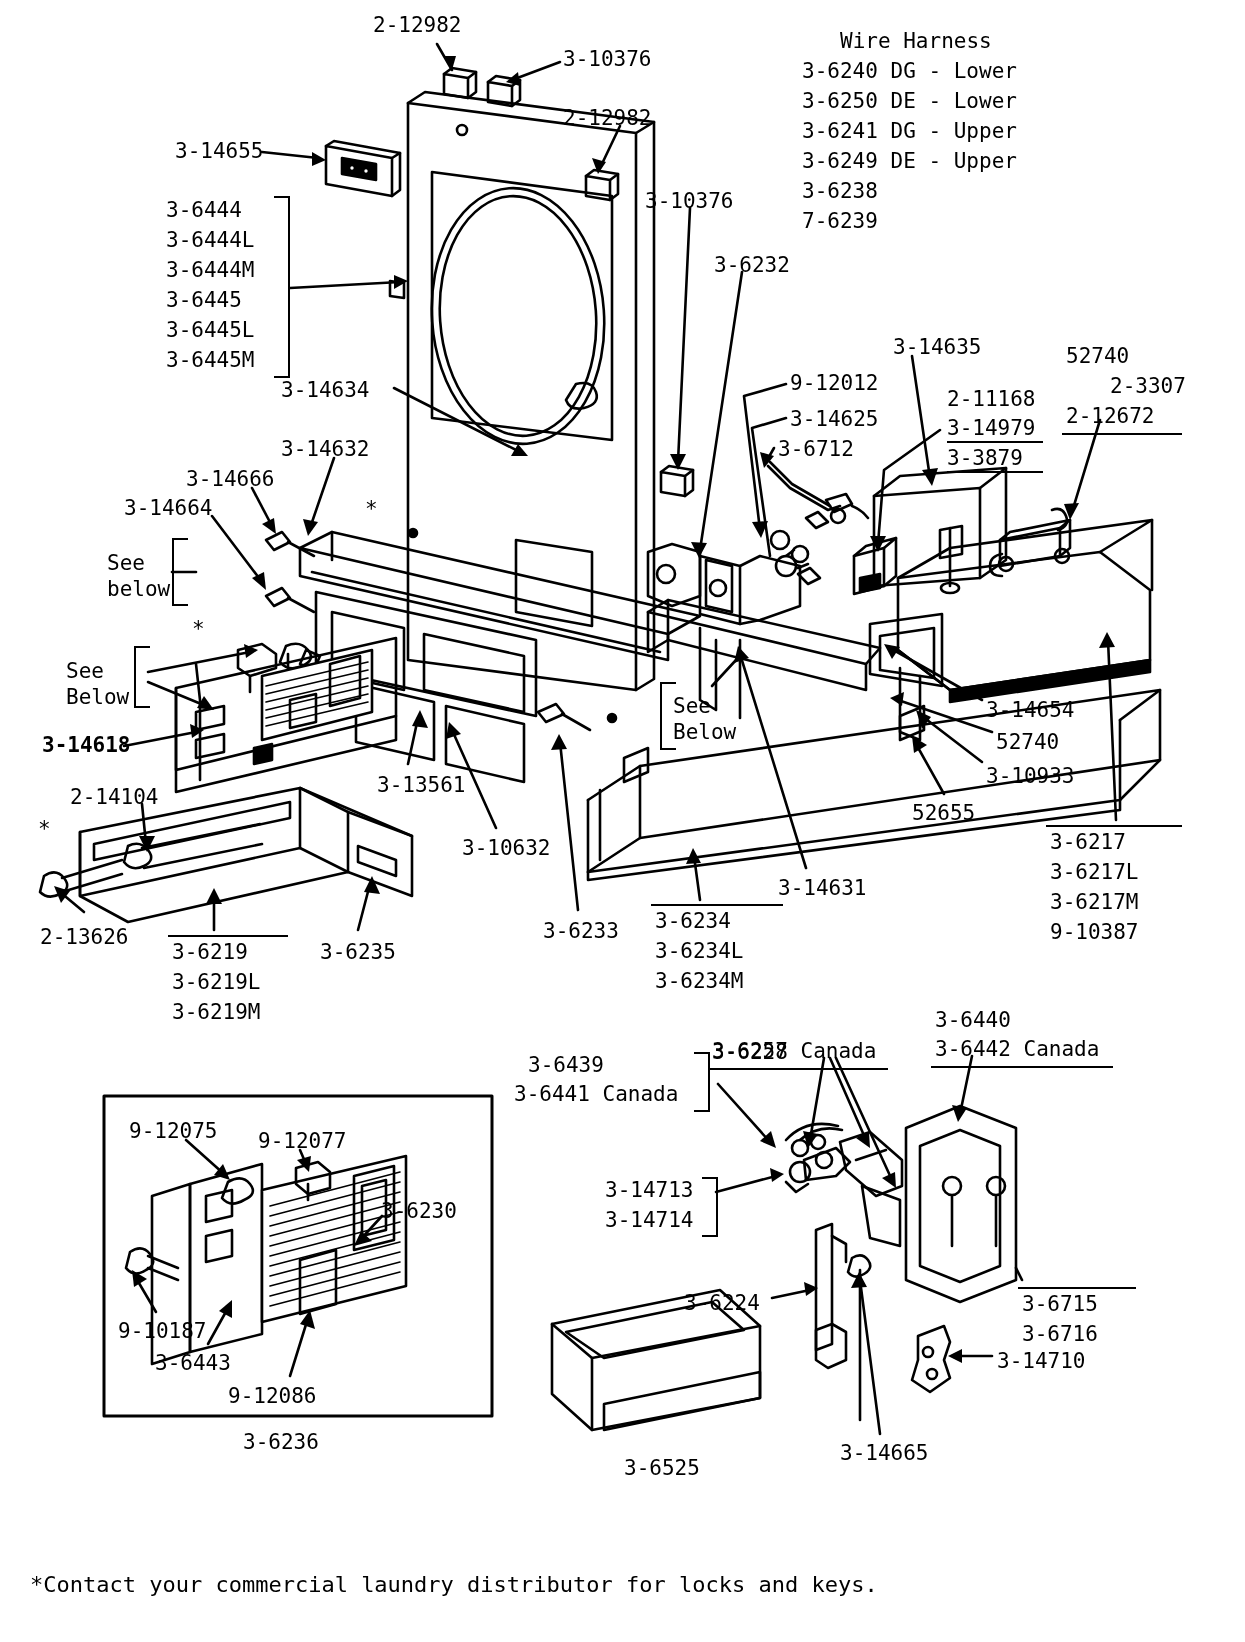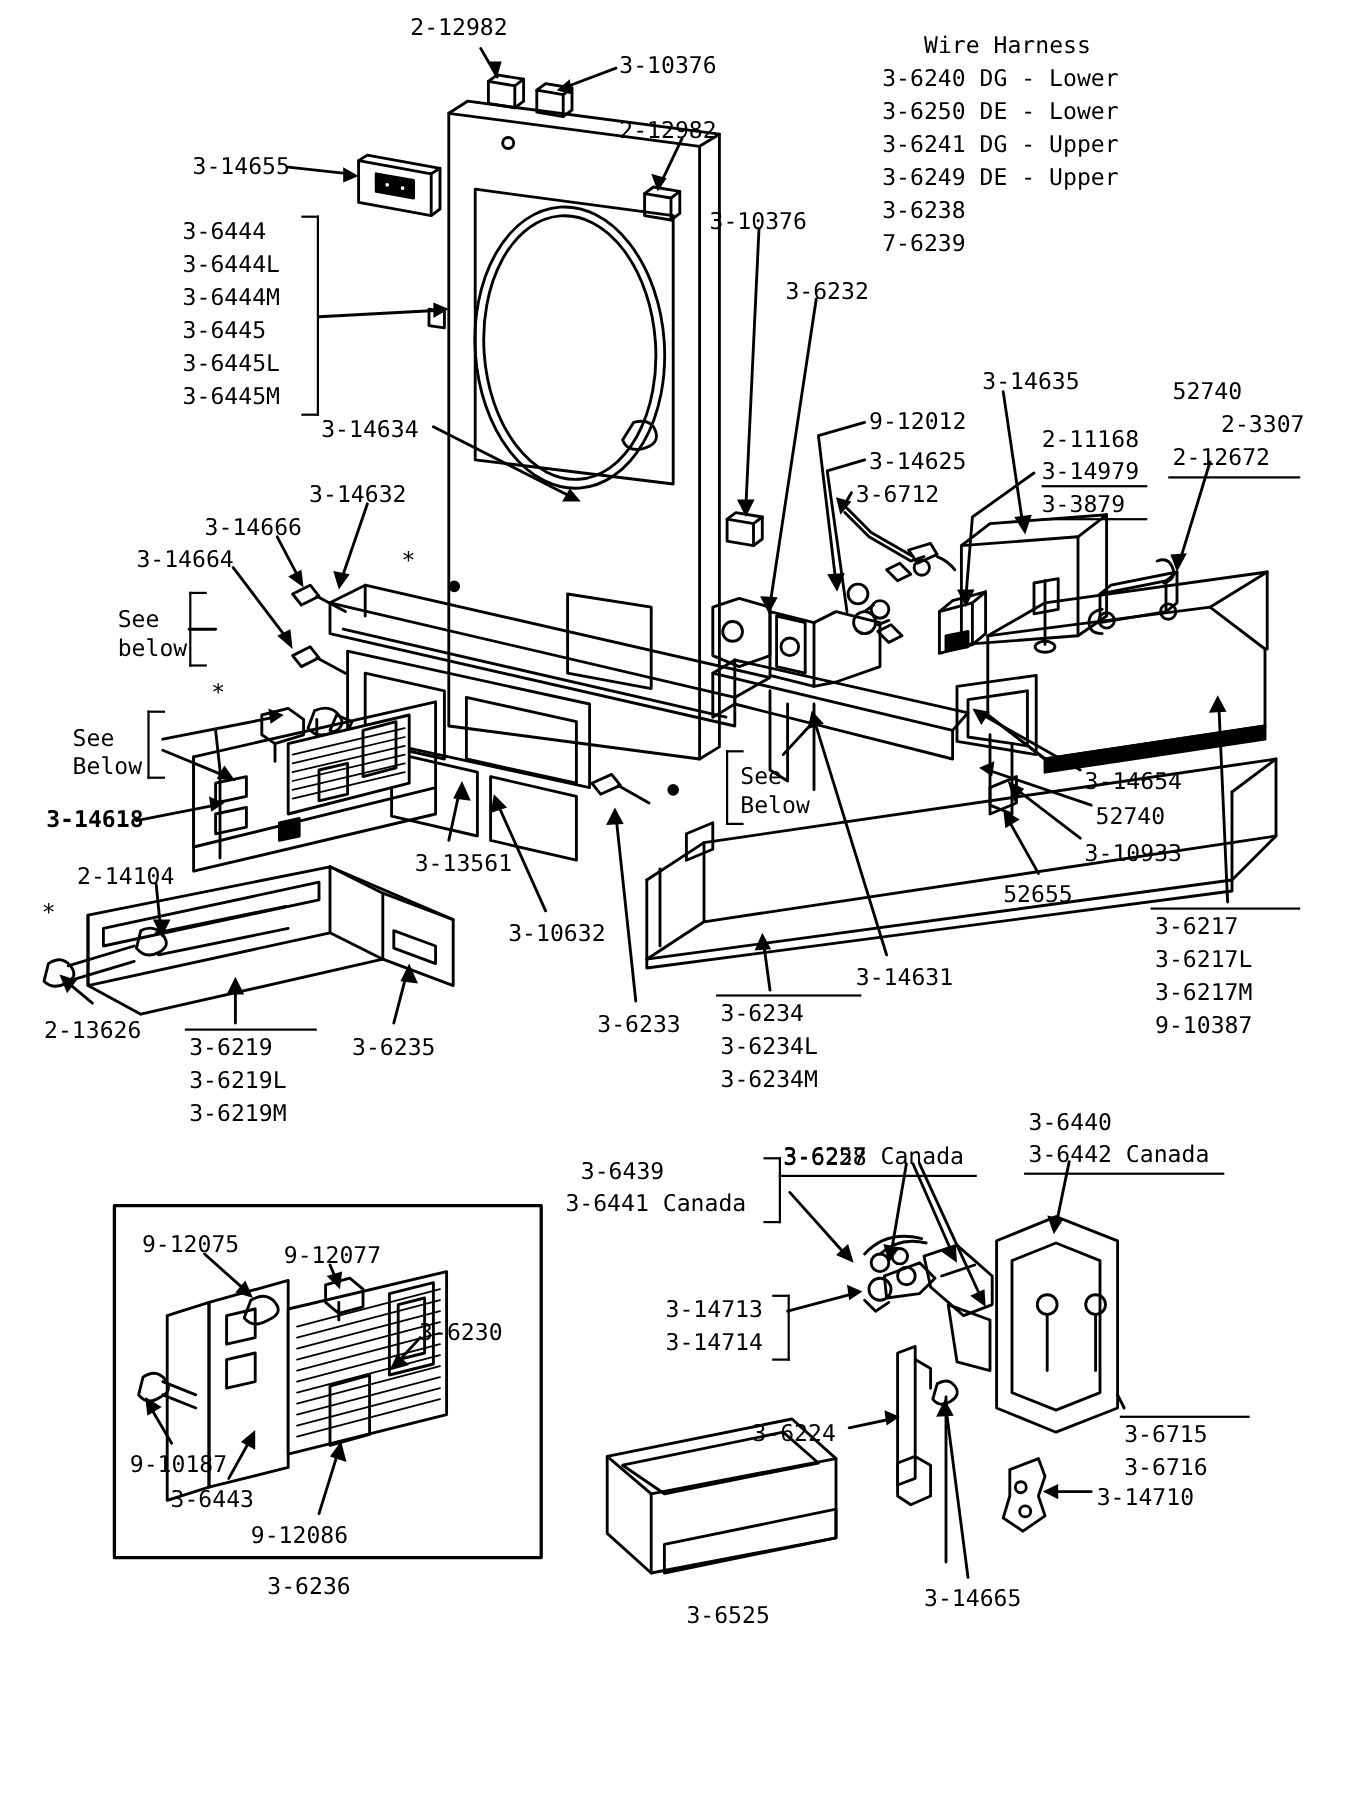--- a/index.html
+++ b/index.html
@@ -457,21 +457,21 @@
   <div class="lbl" style="left:947px; top:386px;">2-11168</div>
   <div class="lbl" style="left:947px; top:415px;">3-14979</div>
   <div class="lbl" style="left:947px; top:445px;">3-3879</div>
   <div class="uline" style="left:947px; top:441px; width:96px;"></div>
   <div class="uline" style="left:947px; top:471px; width:96px;"></div>
   <div class="lbl" style="left:1066px; top:343px;">52740</div>
   <div class="lbl" style="left:1066px; top:373px;margin-left:44px;">2-3307</div>
   <div class="lbl" style="left:1066px; top:403px;">2-12672</div>
   <div class="uline" style="left:1062px; top:433px; width:120px;"></div>
 
-  <div class="lbl" style="left:292px; top:377px;text-align:right;">3-14634</div>
+  <div class="lbl" style="left:281px; top:377px;text-align:right;">3-14634</div>
   <div class="lbl" style="left:281px; top:436px;">3-14632</div>
   <div class="lbl" style="left:186px; top:466px;">3-14666</div>
   <div class="lbl" style="left:124px; top:495px;">3-14664</div>
   <div class="lbl" style="left:42px; top:732px;font-weight:bold;">3-14618</div>
   <div class="lbl" style="left:70px; top:784px;">2-14104</div>
   <div class="lbl" style="left:362px; top:772px;margin-left:15px;">3-13561</div>
   <div class="lbl" style="left:462px; top:835px;">3-10632</div>
   <div class="lbl" style="left:40px; top:924px;">2-13626</div>
   <div class="lbl" style="left:320px; top:939px;">3-6235</div>
   <div class="lbl" style="left:543px; top:918px;">3-6233</div>
@@ -539,14 +539,15 @@
   <div class="lbl" style="left:655px; top:938px;">3-6234L</div>
   <div class="lbl" style="left:655px; top:968px;">3-6234M</div>
   <div class="uline" style="left:651px; top:904px; width:132px;"></div>
 
   <div class="lbl" style="left:1050px; top:829px;">3-6217</div>
   <div class="lbl" style="left:1050px; top:859px;">3-6217L</div>
   <div class="lbl" style="left:1050px; top:889px;">3-6217M</div>
   <div class="lbl" style="left:1050px; top:919px;">9-10387</div>
   <div class="uline" style="left:1046px; top:825px; width:136px;"></div>
 
+  <div class="footnote">*Contact your commercial laundry distributor for locks and keys.</div>
 
 </div>
 
 </body></html>

